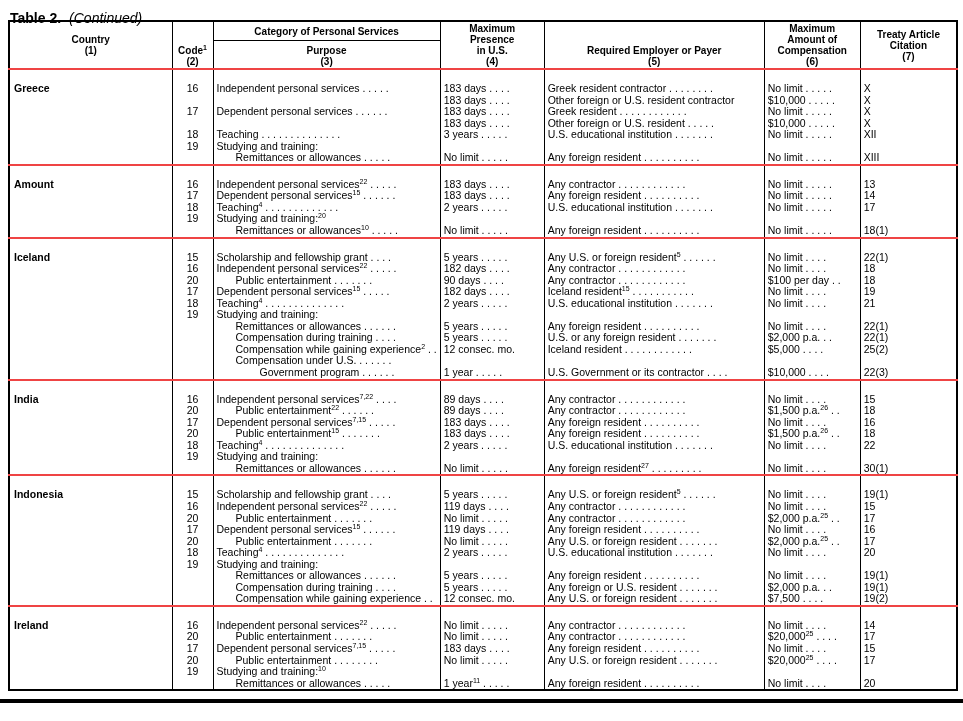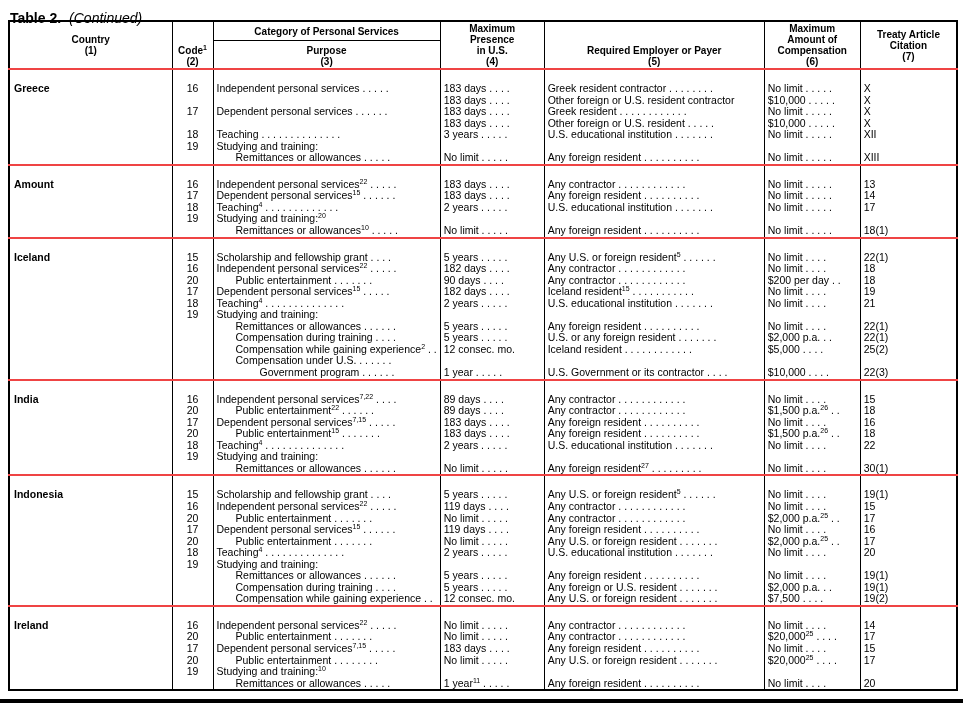--- a/index.html
+++ b/index.html
@@ -202,21 +202,21 @@
           <td class="employer">Any contractor  . . . . . . . . . . . .</td>
           <td class="comp">No limit  . . . .</td>
           <td class="cite">18</td>
         </tr>
         <tr>
           <td class="country"></td>
           <td class="code">20</td>
           <td class="purpose ind1">Public entertainment . . . . . . .</td>
           <td class="presence">90 days . . . .</td>
           <td class="employer">Any contractor  . . . . . . . . . . . .</td>
-          <td class="comp">$200 per day . .</td>
+          <td class="comp">$100 per day . .</td>
           <td class="cite">18</td>
         </tr>
         <tr>
           <td class="country"></td>
           <td class="code">17</td>
           <td class="purpose">Dependent personal services<sup>15</sup>  . . . . .</td>
           <td class="presence">182 days . . . .</td>
           <td class="employer">Iceland resident<sup>15</sup>  . . . . . . . . . . .</td>
           <td class="comp">No limit  . . . .</td>
           <td class="cite">19</td>

